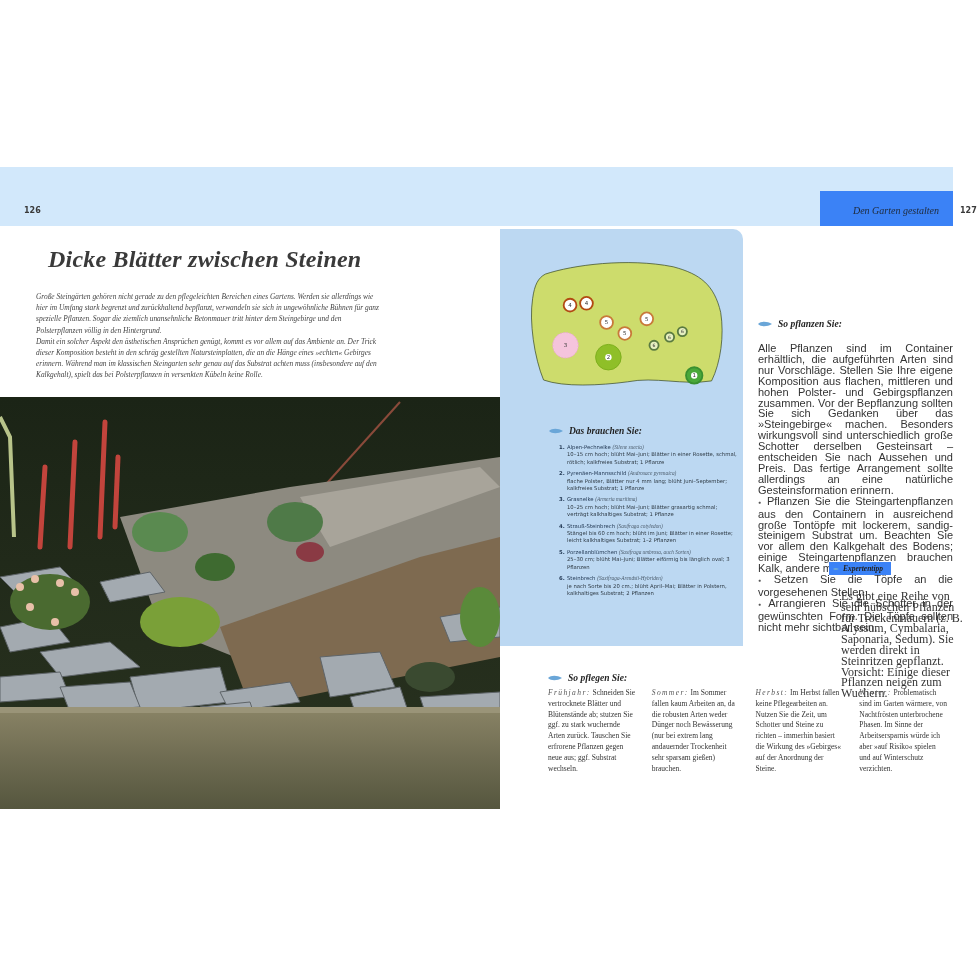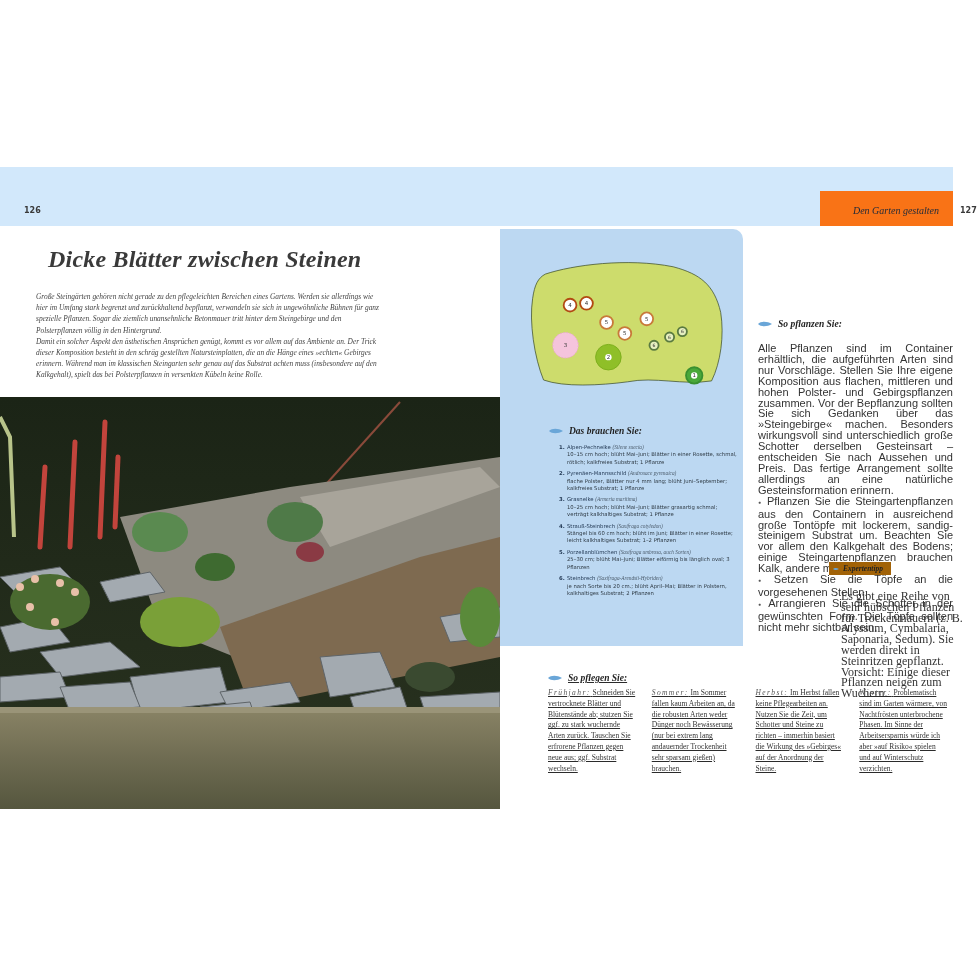--- a/index.html
+++ b/index.html
@@ -1,21 +1,21 @@
 <!DOCTYPE html>
 <html><head>
   <meta charset="utf-8">
   <style>
     * { margin:0; padding:0; box-sizing:border-box; }
     html, body { width:978px; height:978px; background:#ffffff; overflow:hidden; }
     body { position:relative; font-family:"DejaVu Serif", serif; color:#2b2b2b; }
 
     .band { position:absolute; left:0; top:167px; width:953px; height:59px; background:#d2e8fb; }
     .page-num-left { position:absolute; left:24px; top:206px; font-family:"DejaVu Sans", sans-serif; font-size:8px; font-weight:bold; color:#3a3a3a; }
-    .section-tab { position:absolute; left:820px; top:191px; width:133px; height:35px; background:#f97316; }
+    .section-tab { position:absolute; left:820px; top:191px; width:133px; height:35px; background:#3b82f6; }
     .section-tab-label { position:absolute; right:14px; top:14px; font-family:"Liberation Serif", serif; font-style:italic; font-size:10px; color:#1f2a3a; white-space:nowrap; }
     .page-num-right { position:absolute; left:960px; top:206px; font-family:"DejaVu Sans", sans-serif; font-size:8px; font-weight:bold; color:#3a3a3a; }
 
     .headline { position:absolute; left:48px; top:246px; font-family:"Liberation Serif", serif; font-style:italic; font-size:24px; color:#3a3a3a; letter-spacing:0.2px; white-space:nowrap; }
     .intro { position:absolute; left:36px; top:291px; width:345px; font-family:"Liberation Serif", serif; font-style:italic; font-size:7.4px; line-height:11.2px; color:#444; }
     .intro p { margin:0; }
 
     .photo { position:absolute; left:0; top:397px; width:500px; height:412px; overflow:hidden; background:#1c2418; }
 
     .panel { position:absolute; left:500px; top:229px; width:243px; height:417px; background:#bcd8f2; border-top-right-radius:10px; }
@@ -30,24 +30,24 @@
     .needs li .num { position:absolute; left:-8px; top:0; font-weight:bold; color:#1f3550; }
     .needs li .name { color:#1f3550; }
     .needs li .latin { font-family:"Liberation Serif", serif; font-style:italic; color:#4a5a6a; }
 
     .pflanzen { position:absolute; left:758px; top:319px; width:195px; }
     .pflanzen .body { margin-top:14px; font-family:Liberation Sans, sans-serif; font-size:11px; line-height:10.9px; color:#333; text-align:justify; }
     .pflanzen .body p { margin:0; }
     .pflanzen .body .bul::before { content:"\25CF"; font-size:5px; color:#555; margin-right:4px; position:relative; top:-1px; }
 
     .tipp { position:absolute; left:829px; top:562px; width:135px; }
-    .tipp-head { display:flex; align-items:center; gap:4px; background:#a16207; padding:2px 8px 2px 4px; width:62px; font-family:"Liberation Serif", serif; font-style:italic; font-weight:bold; font-size:7.5px; color:#222; white-space:nowrap; }
+    .tipp-head { display:flex; align-items:center; gap:4px; background:#3b82f6; padding:2px 8px 2px 4px; width:62px; font-family:"Liberation Serif", serif; font-style:italic; font-weight:bold; font-size:7.5px; color:#222; white-space:nowrap; }
     .tipp-body { margin-top:16px; padding-left:12px; font-family:"Liberation Serif", serif; font-size:12px; line-height:10.8px; color:#333; }
 
-    .pflegen { position:absolute; left:548px; top:673px; width:410px;text-decoration:underline; }
+    .pflegen { position:absolute; left:548px; top:673px; width:410px; }
     .pflegen-cols { display:flex; gap:5px; margin-top:5px;align-items:center; }
     .pflegen-col { width:103px; padding-right:10px; font-family:"Liberation Serif", serif; font-size:7.5px; line-height:10.8px; color:#333; }
     .pflegen-col .season { font-style:italic; letter-spacing:1.4px; color:#555; }
   </style>
 </head>
 <body>
 
 <div class="band"></div>
 <div class="page-num-left">126</div>
 <div class="section-tab">

